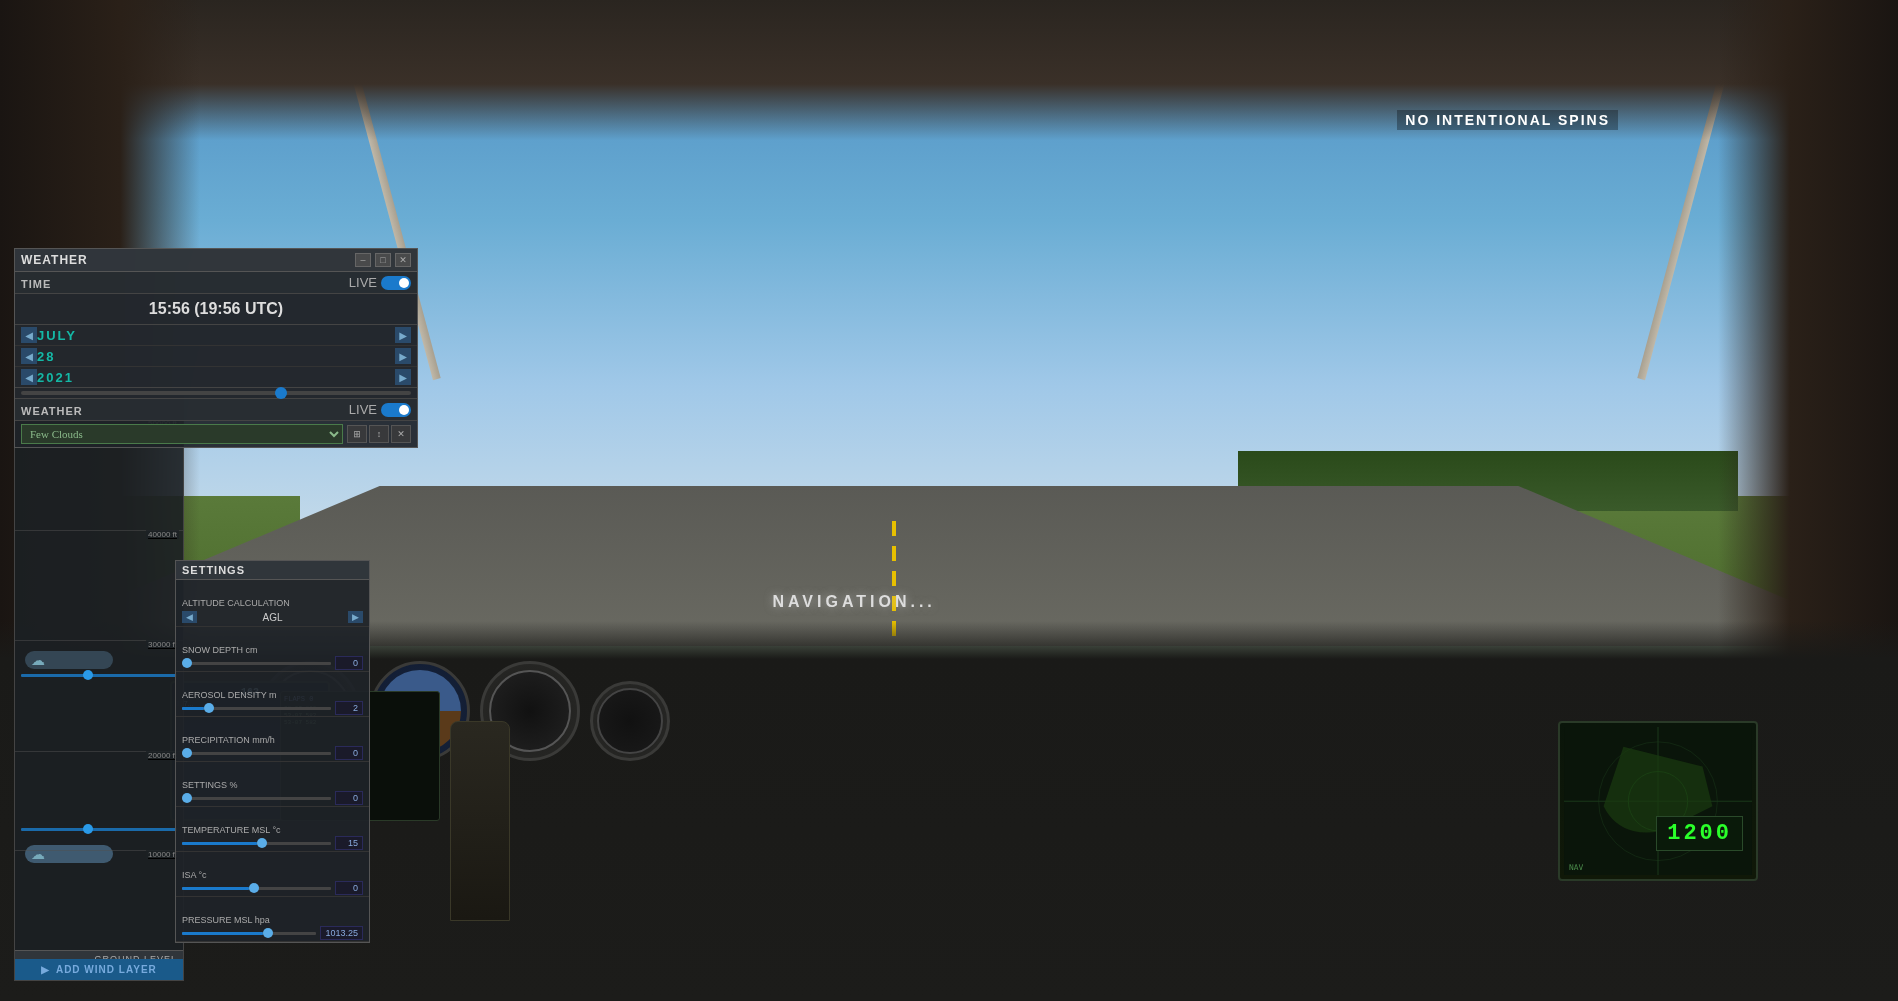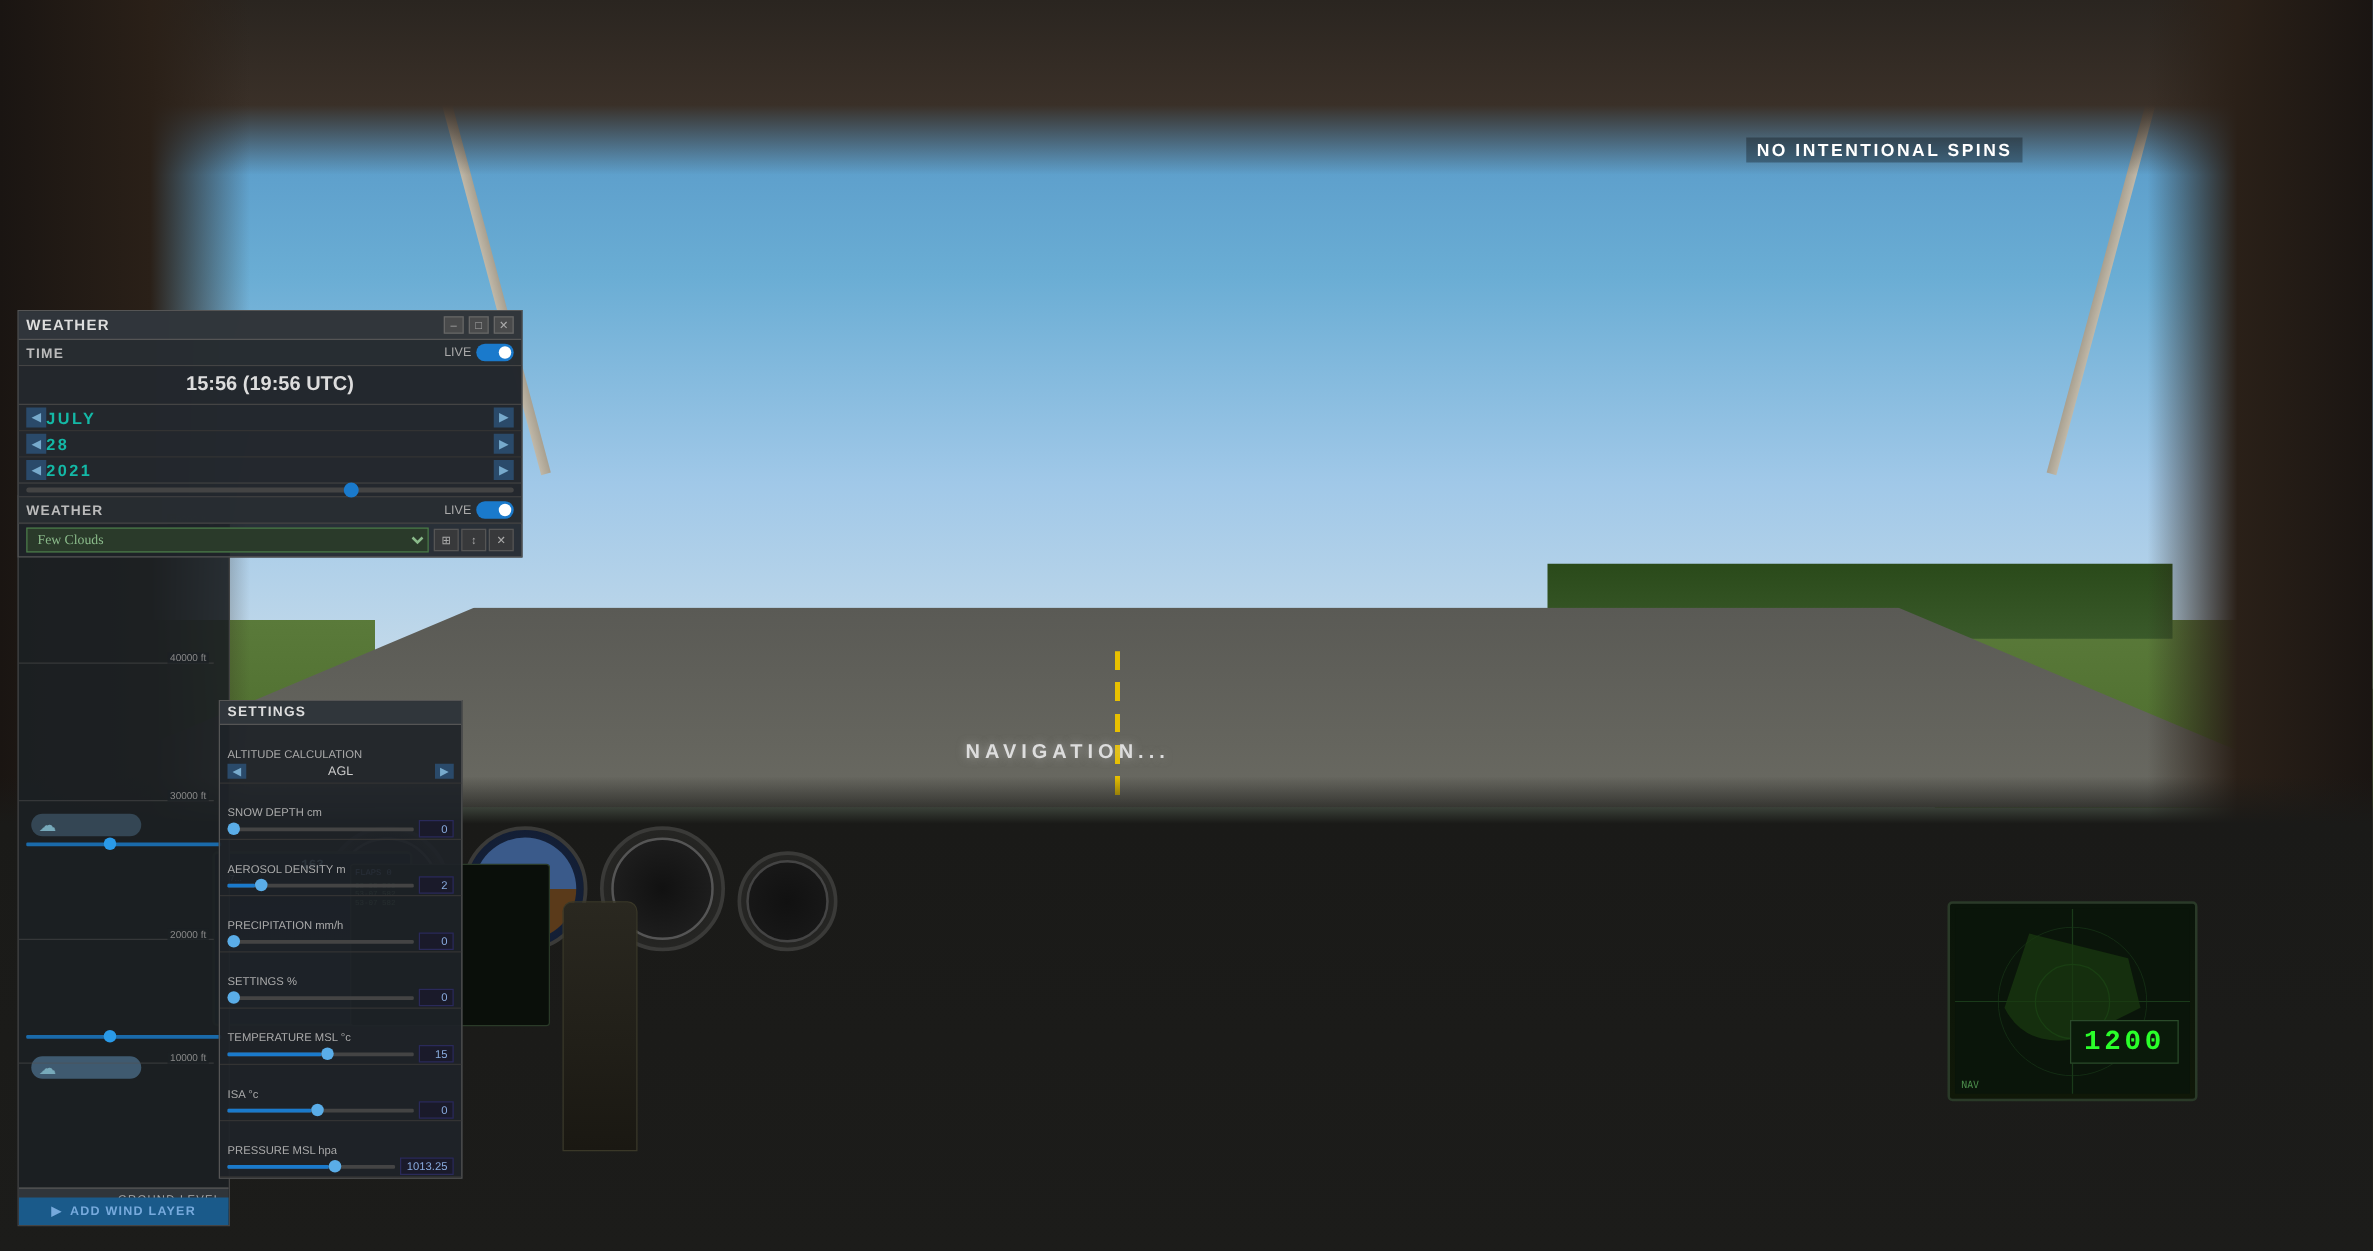--- a/index.html
+++ b/index.html
@@ -133,21 +133,21 @@
       font-size: 11px;
       font-weight: bold;
       color: #bbb;
       letter-spacing: 1px;
     }
 
     .live-toggle {
       display: flex;
       align-items: center;
       gap: 4px;
-      font-size: 10px;
+      font-size: 13px;
       color: #aaa;
       margin-left: 44px;
     }
 
     .toggle-switch {
       width: 30px;
       height: 14px;
       background: #1a7acc;
       border-radius: 7px;
       position: relative;
@@ -588,28 +588,29 @@
     }
 
     .altitude-lines {
       position: relative;
       width: 100%;
       height: calc(100% - 30px);
     }
 
     .alt-line {
       position: absolute;
-      right: 12px;
+      right: 0;
       left: 0;
       height: 1px;
       background: rgba(80,80,80,0.5);
       display: flex;
-      align-items: flex-end;
+      align-items: flex-start;
       justify-content: flex-end;
       padding-right: 4px;
+      text-decoration: underline;
     }
 
     .alt-line-label {
       font-size: 8px;
       color: #888;
       background: rgba(28,32,36,0.8);
       padding: 0 2px;
     }
 
     .cloud-marker {

